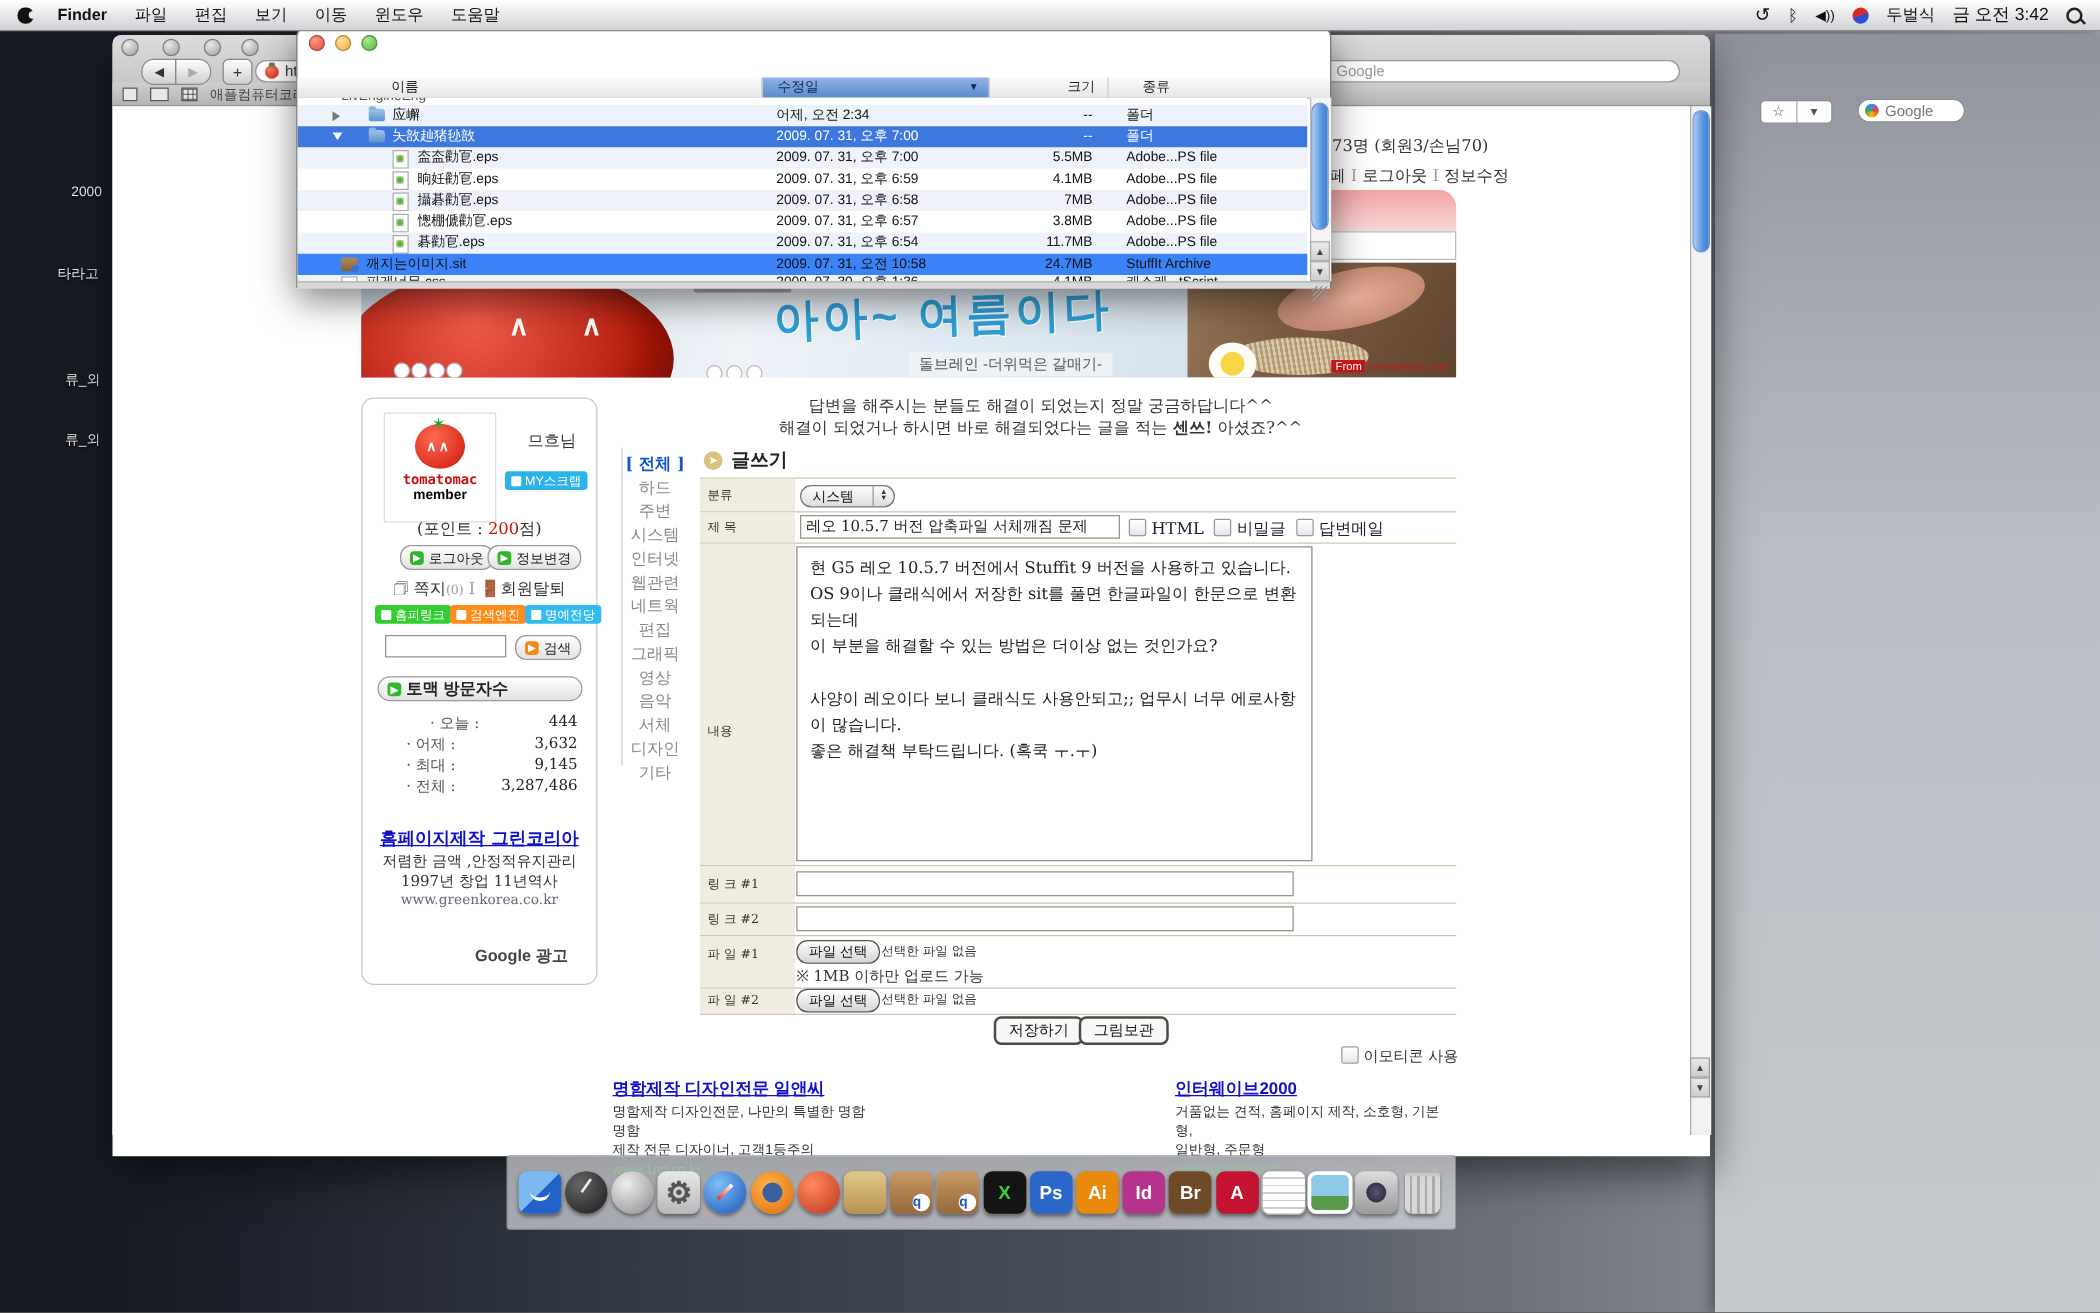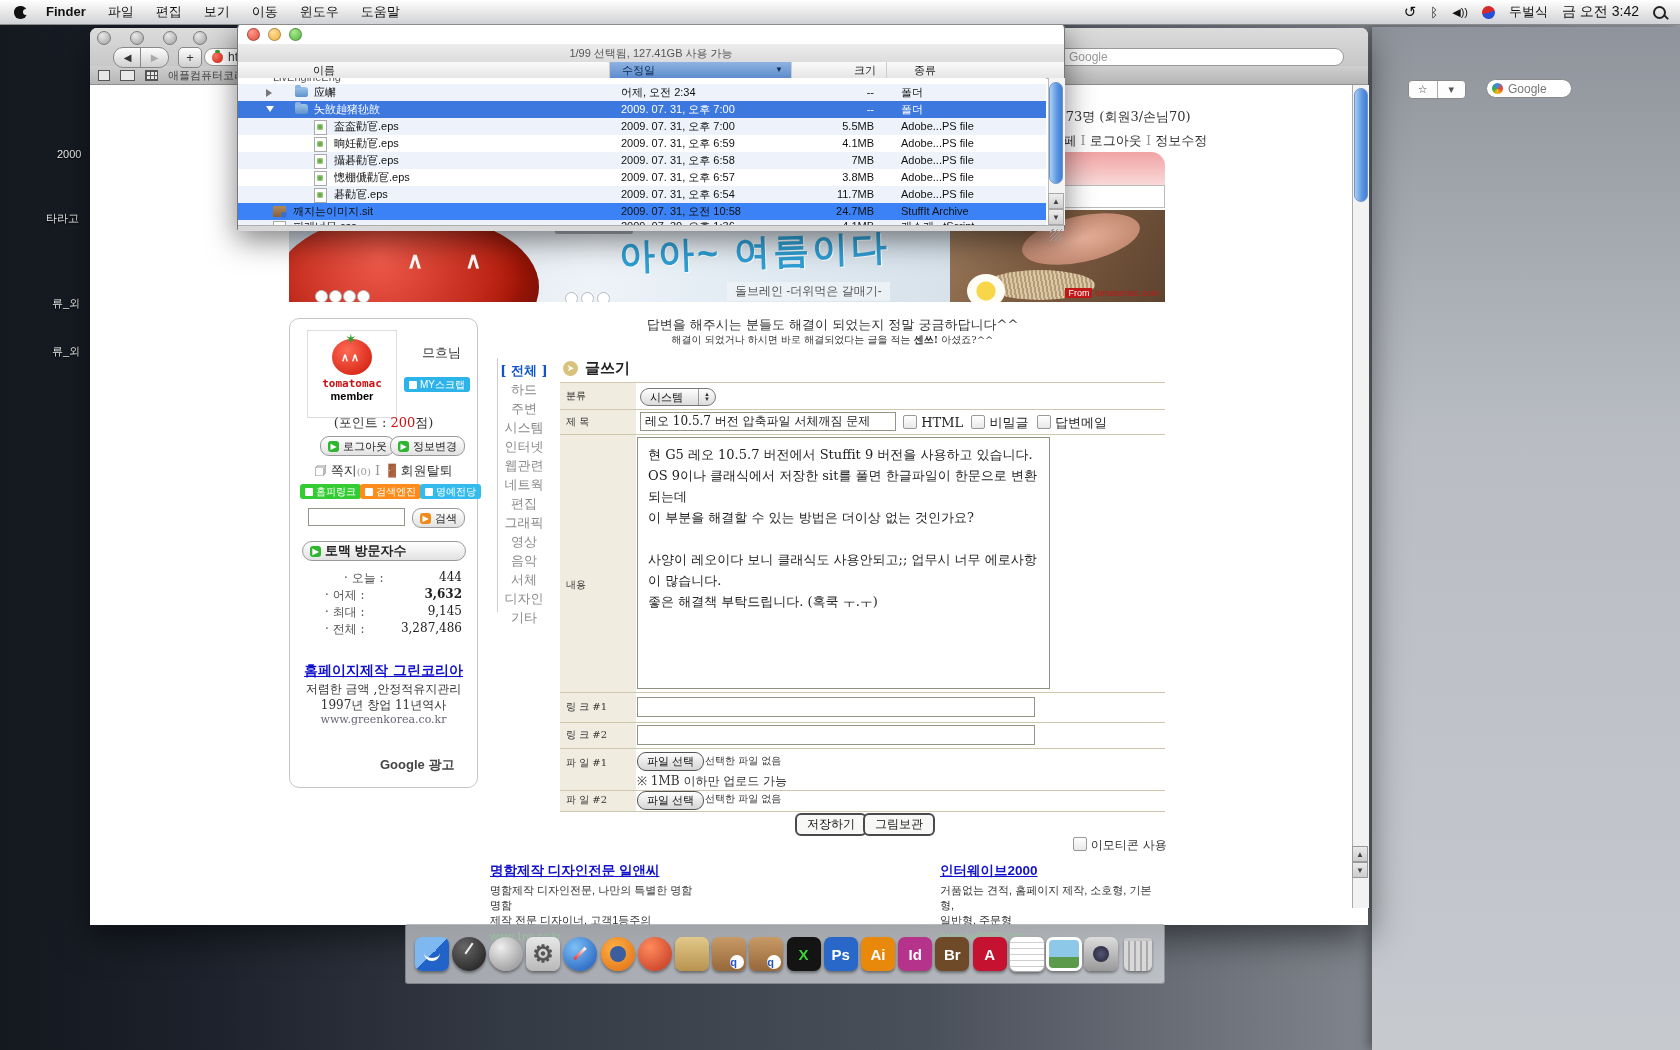--- a/index.html
+++ b/index.html
@@ -253,21 +253,21 @@
     <div class="bdot" style="left:26px;top:80px;"></div>
     <div class="bdot" style="left:40px;top:80px;"></div>
     <div class="bdot" style="left:54px;top:80px;"></div>
     <div class="bdot" style="left:68px;top:80px;"></div>
     <div class="bdot" style="left:276px;top:82px;"></div>
     <div class="bdot" style="left:292px;top:82px;"></div>
     <div class="bdot" style="left:308px;top:82px;"></div>
   </div>
 
   <div class="abs pgtext" style="left:500px;top:316px;width:665px;text-align:center;font-size:13px;z-index:3;">답변을 해주시는 분들도 해결이 되었는지 정말 궁금하답니다^^</div>
-  <div class="abs pgtext" style="left:500px;top:333px;width:665px;text-align:center;font-size:10px;z-index:3;">
+  <div class="abs pgtext" style="left:500px;top:333px;width:665px;text-align:center;font-size:13px;z-index:3;">
     <span>해결이 되었거나 하시면 바로 해결되었다는 글을 적는 </span><b>센쓰!</b><span> 아셨죠?^^</span>
   </div>
 
   <div class="abs profile"></div>
   <div class="abs plogo">
     <div class="ptom"></div>
     <div style="color:#cc1111;font-weight:bold;font-family:'DejaVu Sans Mono',monospace;font-size:11px;">tomatomac</div>
     <div style="font-weight:bold;font-size:11px;">member</div>
   </div>
   <div class="abs pgtext" style="left:422px;top:344px;font-size:13px;z-index:3;">므흐님</div>
@@ -308,21 +308,21 @@
       <span class="playo">▶</span>
       <span>검색</span>
     </div>
   <div class="abs aquabtn" style="left:302px;top:541px;width:164px;height:20px;border-radius:11px;font-weight:bold;font-size:13px;box-sizing:border-box;">
     <span class="playg">▶</span>
       <span>토맥 방문자수</span>
   </div>
   <div class="abs statrow serif" style="left:344px;top:570px;z-index:3;">· 오늘 :</div>
   <div class="abs statrow statval serif" style="left:380px;top:570px;width:82px;z-index:3;">444</div>
   <div class="abs statrow serif" style="left:325px;top:587px;z-index:3;">· 어제 :</div>
-  <div class="abs statrow statval serif" style="left:380px;top:587px;width:82px;z-index:3;font-weight:bold;">3,632</div>
+  <div class="abs statrow statval serif" style="left:380px;top:587px;width:82px;z-index:3;">3,632</div>
   <div class="abs statrow serif" style="left:325px;top:604px;z-index:3;">· 최대 :</div>
   <div class="abs statrow statval serif" style="left:380px;top:604px;width:82px;z-index:3;">9,145</div>
   <div class="abs statrow serif" style="left:325px;top:621px;z-index:3;">· 전체 :</div>
   <div class="abs statrow statval serif" style="left:380px;top:621px;width:82px;z-index:3;">3,287,486</div>
   <div class="abs pgtext" style="left:289px;top:662px;width:189px;text-align:center;font-size:14px;font-weight:bold;color:#1111cc;text-decoration:underline;z-index:3;">홈페이지제작 그린코리아</div>
   <div class="abs pgtext" style="left:289px;top:681px;width:189px;text-align:center;font-size:12px;z-index:3;">저렴한 금액 ,안정적유지관리</div>
   <div class="abs pgtext" style="left:289px;top:697px;width:189px;text-align:center;font-size:12px;z-index:3;">1997년 창업 11년역사</div>
   <div class="abs pgtext" style="left:289px;top:713px;width:189px;text-align:center;font-size:11px;color:#667;z-index:3;">www.greenkorea.co.kr</div>
   <div class="abs" style="left:380px;top:756px;font-size:13px;font-weight:bold;color:#444;z-index:3;">Google 광고</div>
 
@@ -425,21 +425,20 @@
     <div class="t">인터웨이브2000</div>
     <div class="l">거품없는 견적, 홈페이지 제작, 소호형, 기본형,</div>
     <div class="l">일반형, 주문형</div>
     <div class="u">www.iw2000.com</div>
   </div>
 
   <div class="abs finder">
     <div class="tlight" style="left:9px;background:radial-gradient(circle at 35% 30%,#ff9a8a,#e2493a);"></div>
     <div class="tlight" style="left:30px;background:radial-gradient(circle at 35% 30%,#ffe09a,#f0ad3a);"></div>
     <div class="tlight" style="left:51px;background:radial-gradient(circle at 35% 30%,#a8e890,#52b83a);"></div>
-    <div class="fstatus">1/99 선택됨, 127.41GB 사용 가능</div>
     <div class="fheader">
       <div class="fh" style="left:0;width:371px;border-left:none;padding-left:75px;">이름</div>
       <div class="fh fh-date" style="left:371px;width:182px;"><span>수정일</span><span style="float:right;margin-right:8px;font-size:8px;">▼</span></div>
       <div class="fh" style="left:553px;width:95px;text-align:right;padding-left:0;padding-right:10px;">크기</div>
       <div class="fh" style="left:648px;width:160px;padding-left:27px;">종류</div>
     </div>
     <div class="frows">
 
       <div class="frow" style="height:6px;background:#fff;overflow:hidden;">
         <span class="cell c-name-root" style="top:-9px;color:#555;">LivEngineEng</span>

